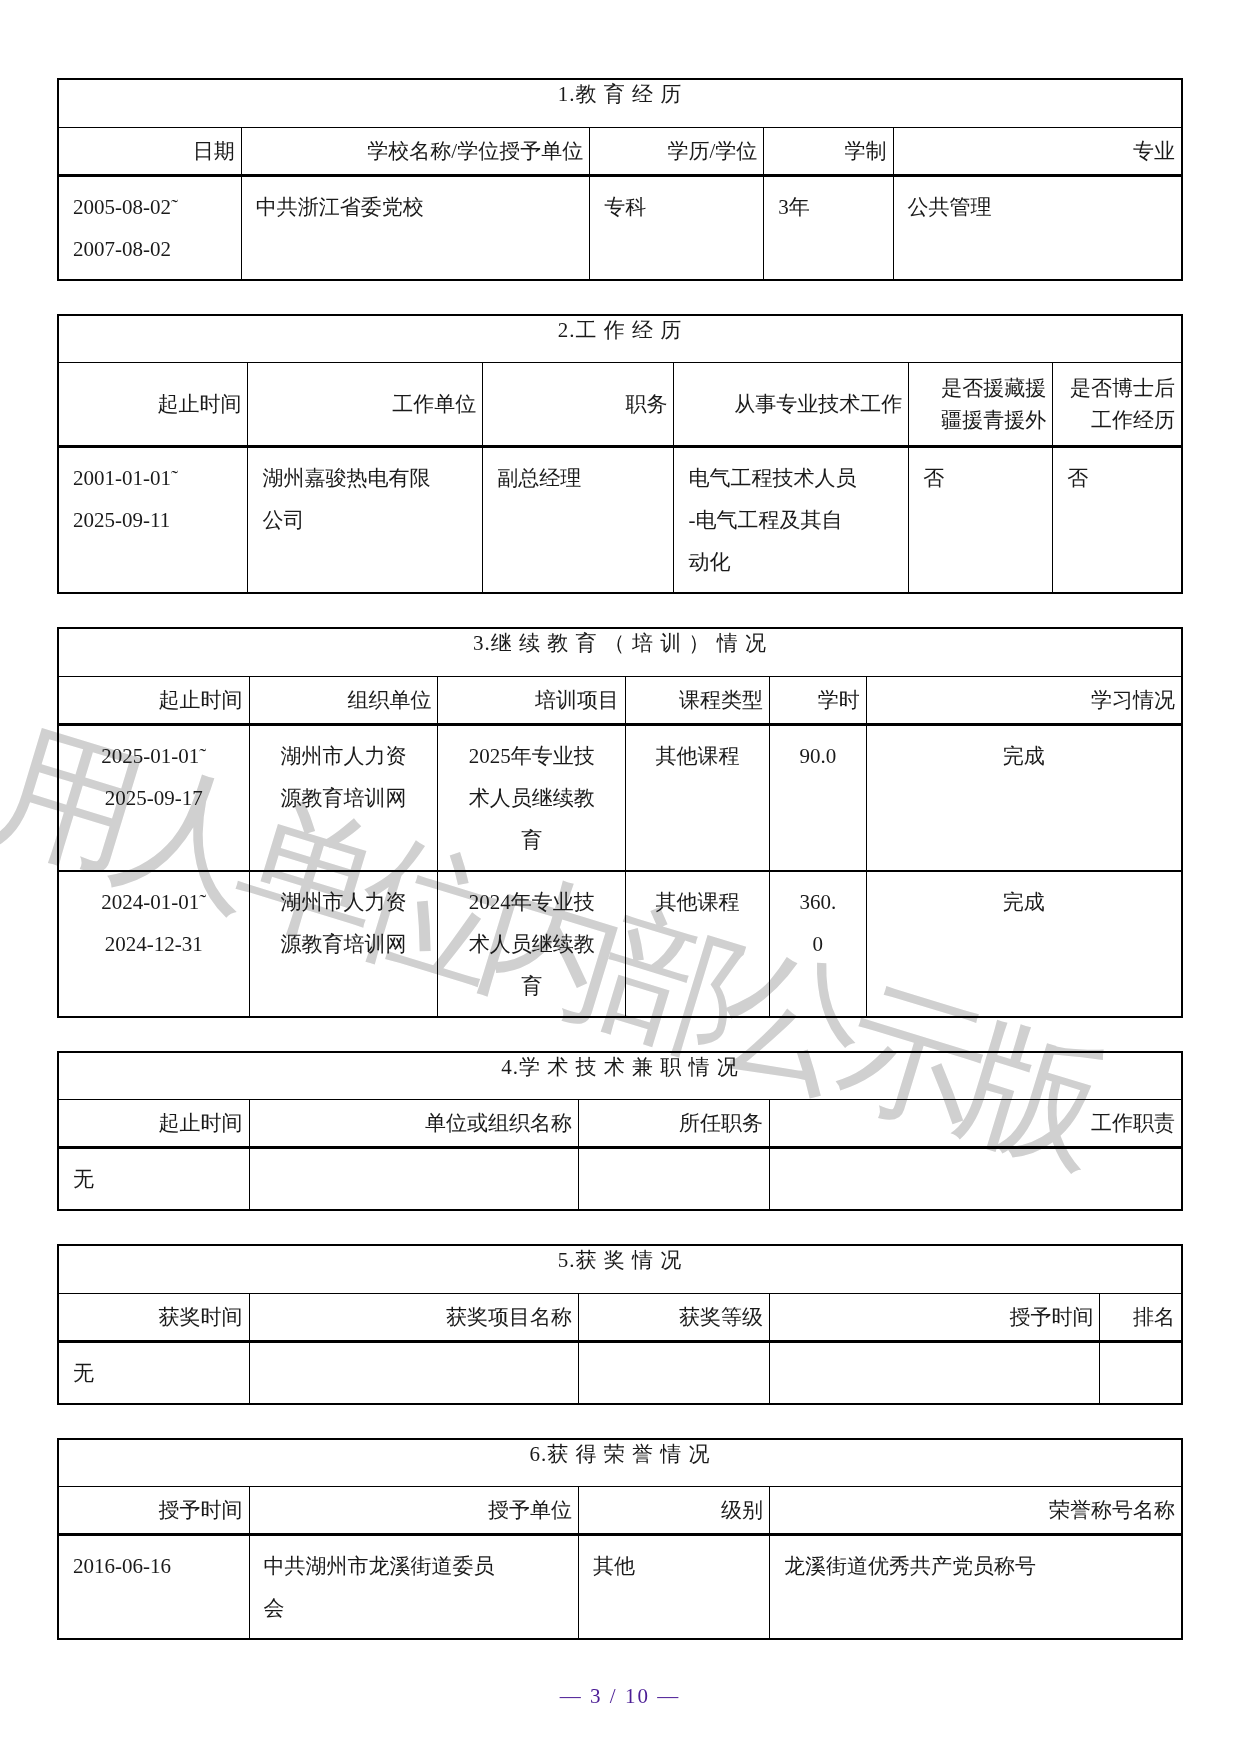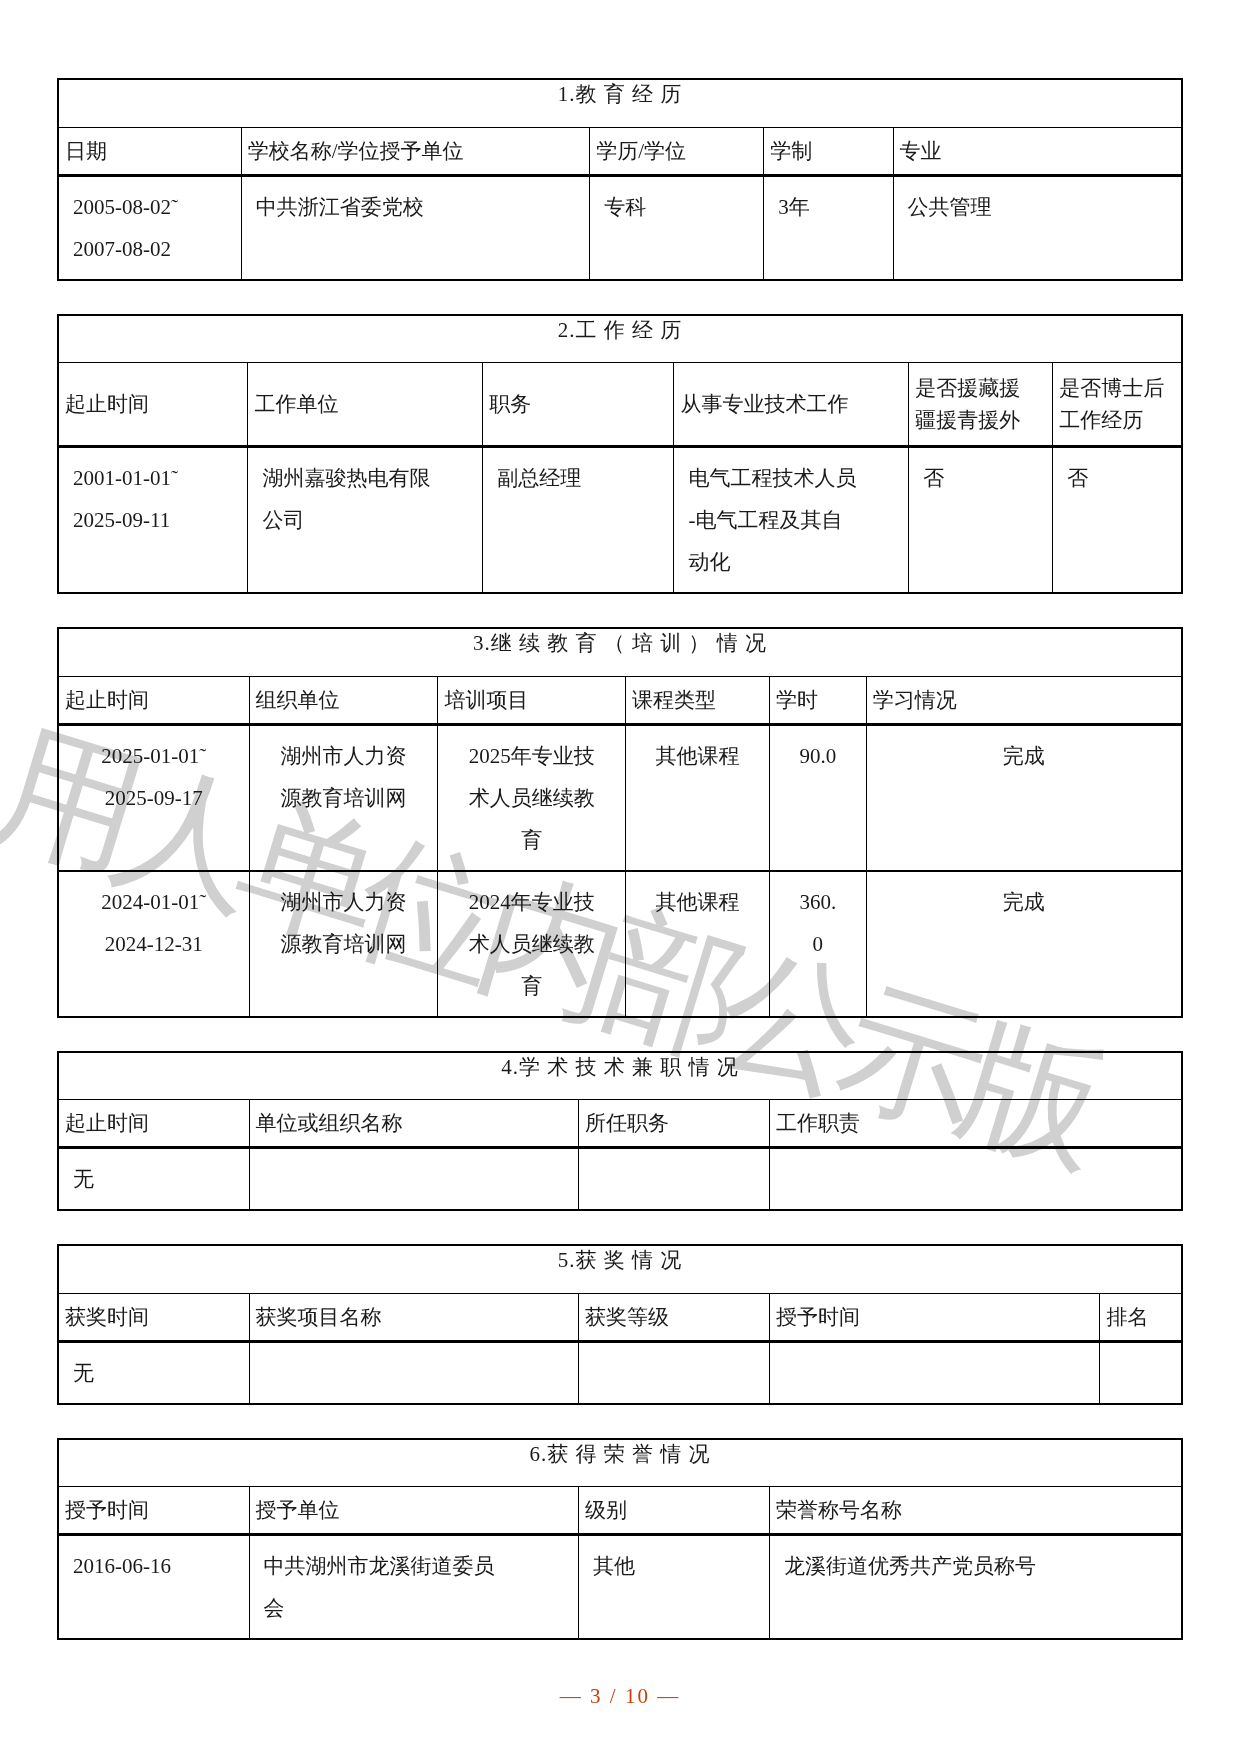--- a/index.html
+++ b/index.html
@@ -51,21 +51,21 @@
     border: 1px solid #000;
     border-bottom: 1px solid #000;
     text-align: center;
     vertical-align: middle;
     font-weight: normal;
     font-size: 22px;
     height: 48px;
     letter-spacing: 1px;
   }
   tr.header-row td {
-    text-align: left;
+    text-align: right;
     vertical-align: middle;
     height: 48px;
     border-bottom: 3px solid #000;
     line-height: 32px;
     white-space: pre-line;
     padding: 4px 6px;
   }
   tr.data-row td {
     padding: 9px 14px;
     line-height: 42px;
@@ -80,21 +80,21 @@
   .t3 tr.data-row td { height: 112px; text-align: center; }
   .t4 tr.data-row td { height: 55px; }
   .t5 tr.data-row td { height: 55px; }
   .t6 tr.data-row td { height: 94px; }
   .footer {
     position: absolute;
     left: 0; right: 0;
     bottom: 45px;
     text-align: center;
     font-size: 21px;
-    color: #c2410c;
+    color: #4c1d95;
     letter-spacing: 2px;
     z-index: 1;
   }
 </style>
 </head>
 <body>
 
 <div class="watermark">用人单位内部公示版</div>
 
 <div class="page">

